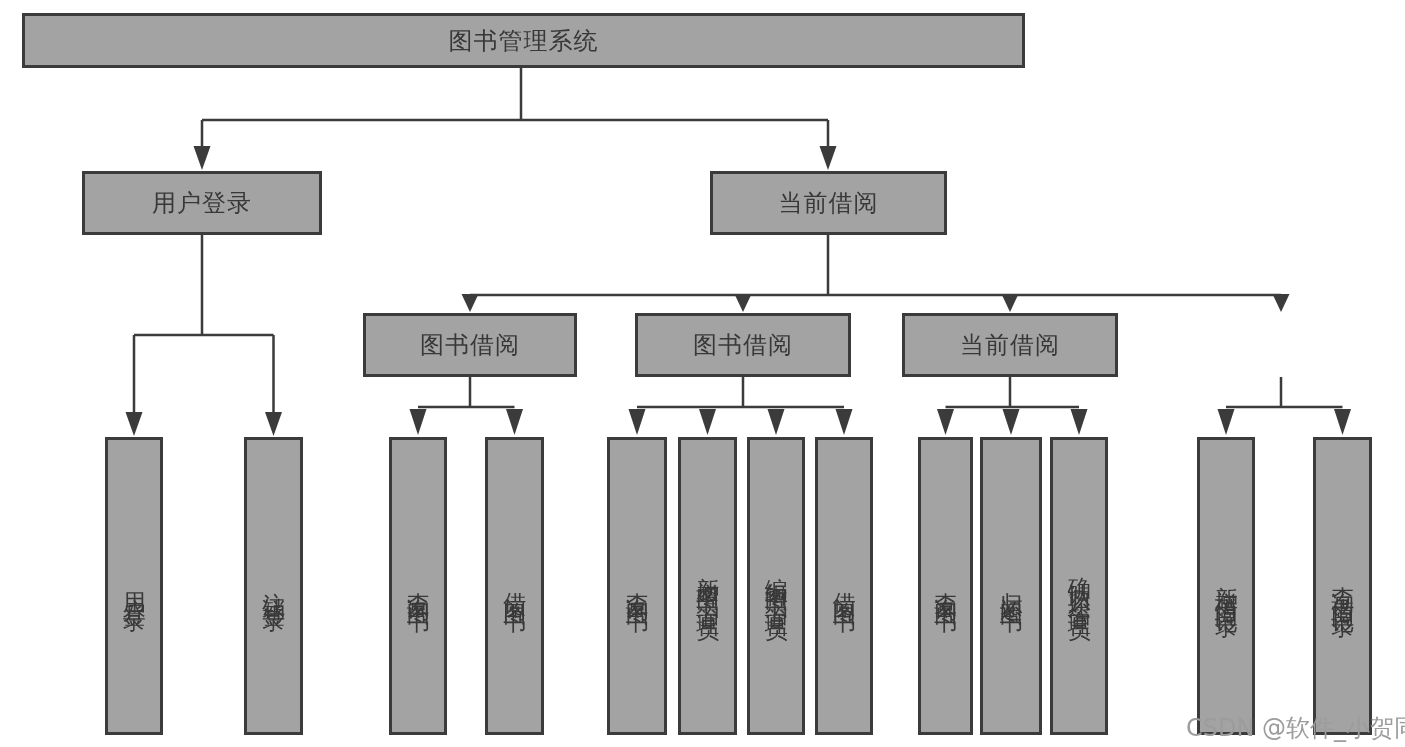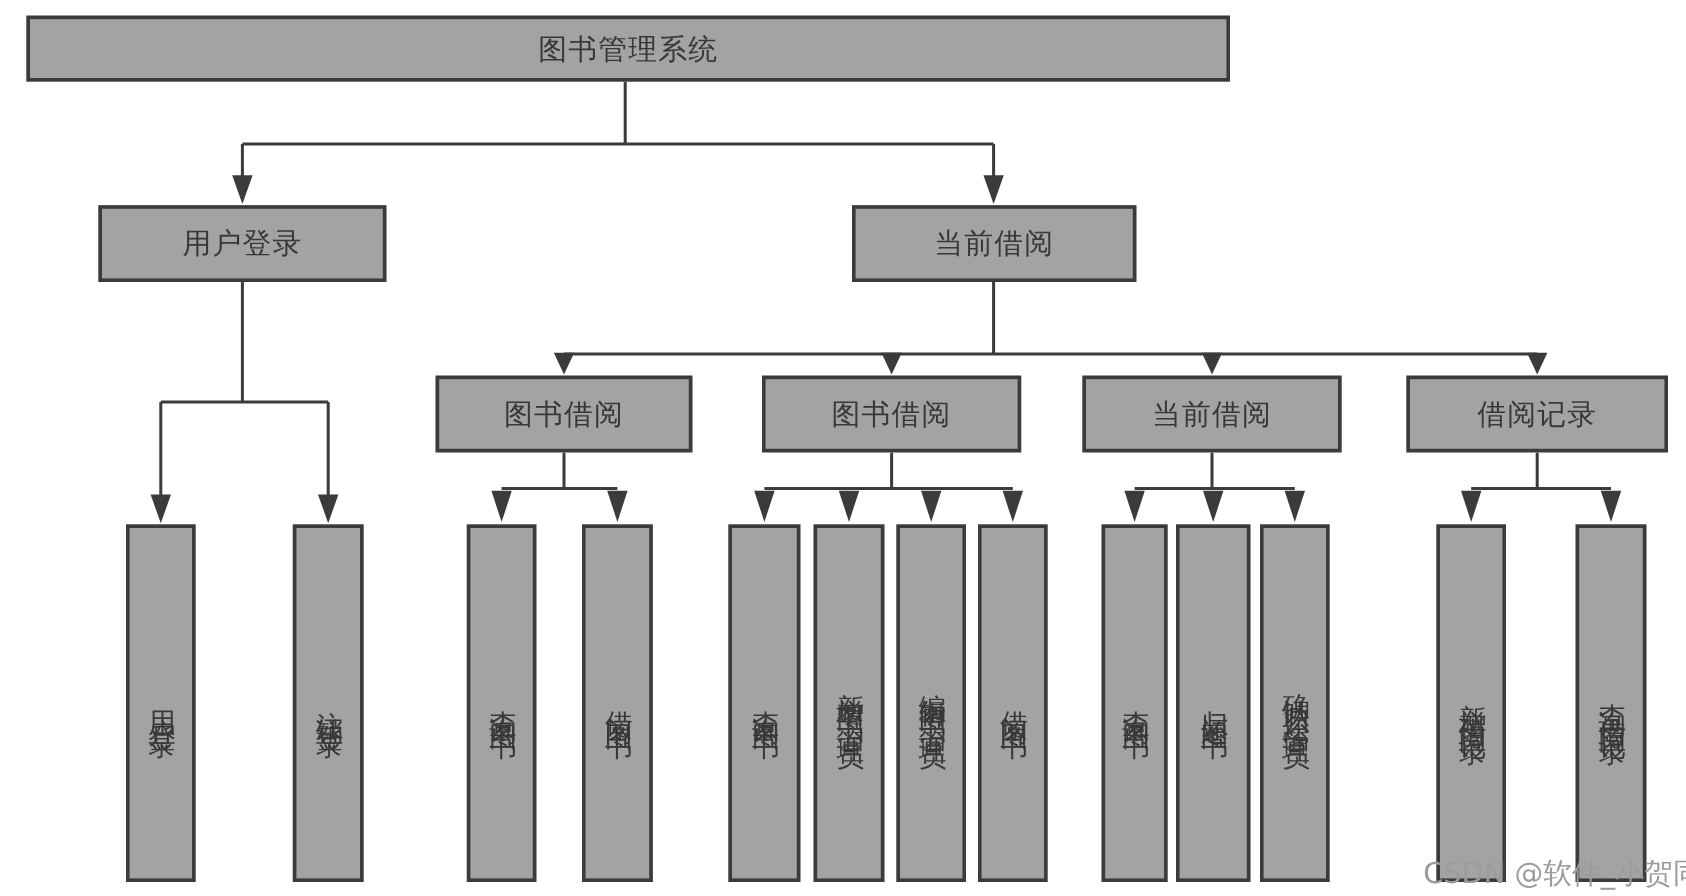--- a/index.html
+++ b/index.html
@@ -98,23 +98,20 @@
 
   <div class="node hnode" style="left:363px; top:313px; width:214px; height:64px;">
     <span>图书借阅</span>
   </div>
   <div class="node hnode" style="left:635px; top:313px; width:216px; height:64px;text-align:right;">
     <span>图书借阅</span>
   </div>
   <div class="node hnode" style="left:902px; top:313px; width:216px; height:64px;font-family:Liberation Mono, monospace;">
     <span>当前借阅</span>
   </div>
-  <div class="node hnode" style="left:1172px; top:313px; width:218px; height:64px;">
-    <span>借阅记录</span>
-  </div>
 
   <div class="node vnode" style="left:105px; top:437px; width:58px; height:298px;">
     <span>用户登录</span>
   </div>
   <div class="node vnode" style="left:244px; top:437px; width:59px; height:298px;">
     <span>注销登录</span>
   </div>
 
   <div class="node vnode" style="left:389px; top:437px; width:58px; height:298px;">
     <span>查询图书</span>

